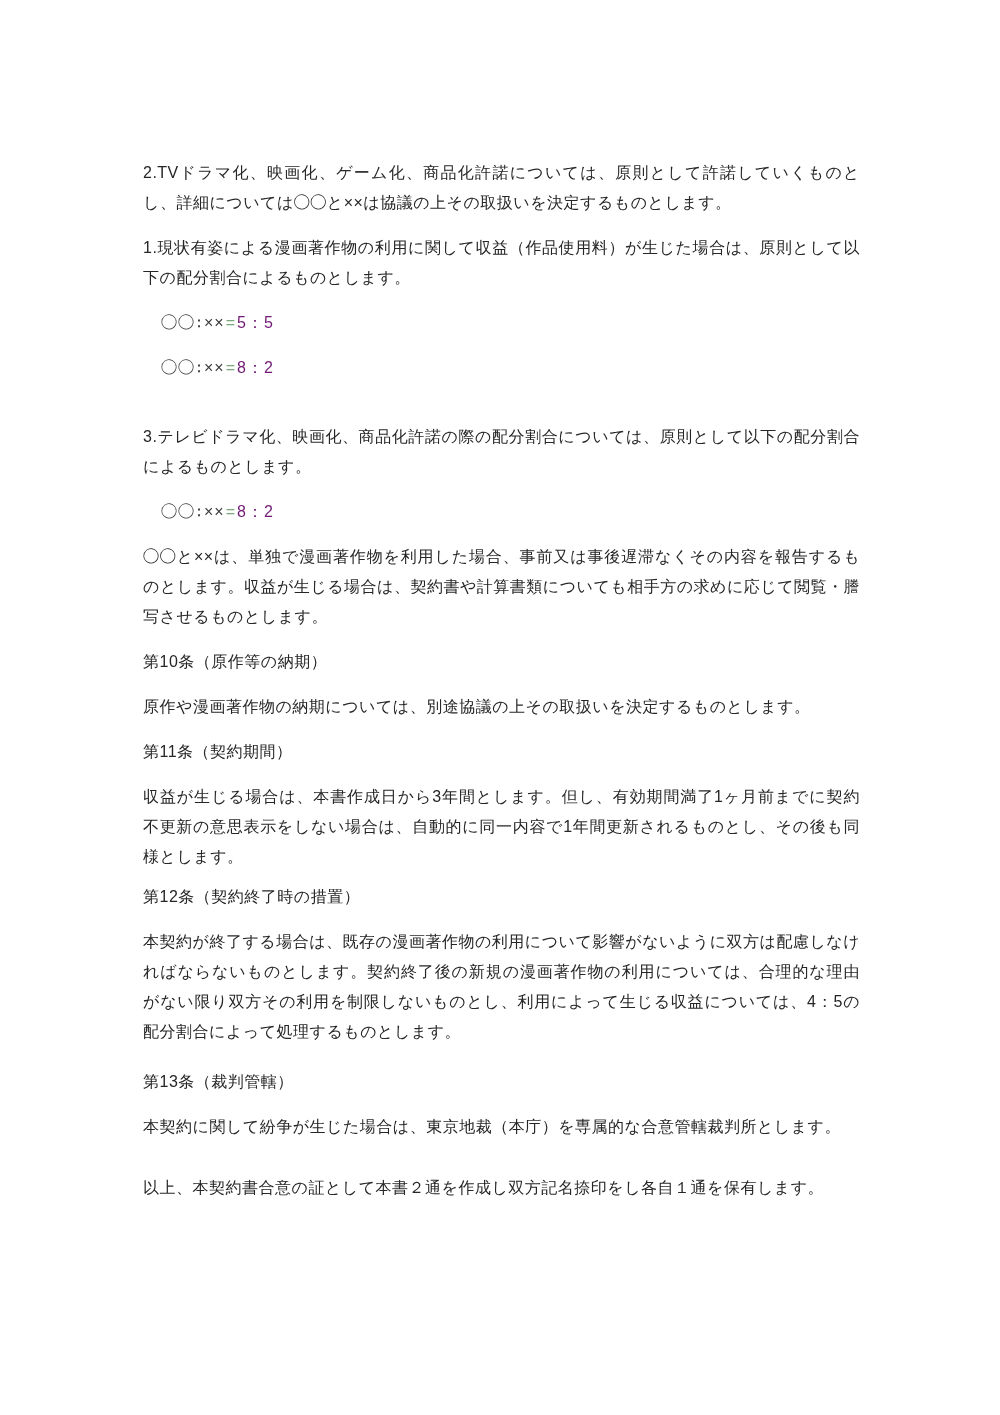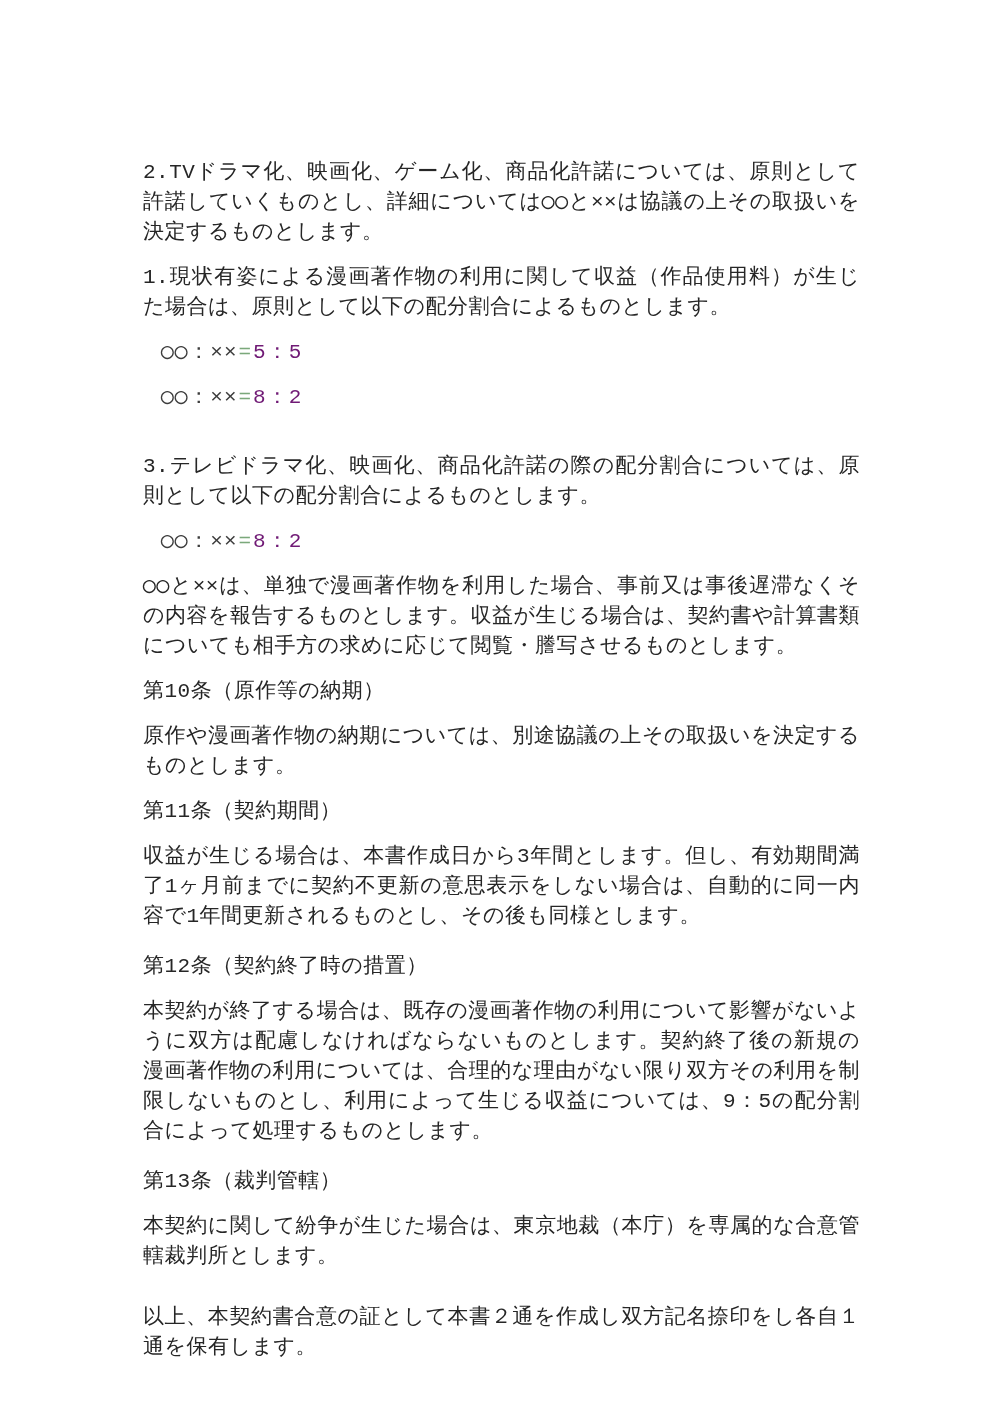--- a/index.html
+++ b/index.html
@@ -9,22 +9,22 @@
     width: 1000px;
     height: 1415px;
     overflow: hidden;
   }
   .page {
     box-sizing: border-box;
     width: 1000px;
     height: 1005px;
     background: #ffffff;
     padding: 158px 140px 40px 143px;
-    font-family: Liberation Mono, monospace;
-    font-size: 21px;
+    font-family: Liberation Sans, sans-serif;
+    font-size: 16px;
     line-height: 30px;
     color: #262626;
   }
   .doc-body { width: 717px; }
   .block {
     margin: 0;
     text-align: justify;
     text-justify: inter-ideograph;
     letter-spacing: 0.5px;
   }
@@ -33,21 +33,21 @@
     padding-left: 18px;
     text-align: left;
     letter-spacing: 1px;
   }
   .ratio-left { color: #3d3d3d; }
   .ratio-equals { color: #7ba87b; padding: 0 1px; }
   .ratio-right { color: #701a75; }
   
   .gap-first   { margin-top: 0; }
   .gap-none    { margin-top: 15px; }
-  .gap-small   { margin-top: 20px; }
+  .gap-small   { margin-top: 10px; }
   .gap-section { margin-top: 15px; }
   .gap-medium  { margin-top: 20px; }
   .gap-large   { margin-top: 31px; }
   .gap-xlarge  { margin-top: 39px; }
 </style>
 </head>
 <body>
 
 <div class="page">
   <div class="doc-body" style="color: rgb(38, 38, 38);">
@@ -56,18 +56,18 @@
       <div class="block ratio gap-none"><span class="ratio-left">◯◯：××</span><span class="ratio-equals" style="color: rgb(123, 168, 123);">=</span><span class="ratio-right">5：5</span></div>
       <div class="block ratio gap-none"><span class="ratio-left">◯◯：××</span><span class="ratio-equals" style="color: rgb(123, 168, 123);">=</span><span class="ratio-right">8：2</span></div>
       <div class="block paragraph gap-xlarge">3.テレビドラマ化、映画化、商品化許諾の際の配分割合については、原則として以下の配分割合によるものとします。</div>
       <div class="block ratio gap-none"><span class="ratio-left">◯◯：××</span><span class="ratio-equals" style="color: rgb(123, 168, 123);">=</span><span class="ratio-right">8：2</span></div>
       <div class="block paragraph gap-none">◯◯と××は、単独で漫画著作物を利用した場合、事前又は事後遅滞なくその内容を報告するものとします。収益が生じる場合は、契約書や計算書類についても相手方の求めに応じて閲覧・謄写させるものとします。</div>
       <div class="block heading gap-section">第10条（原作等の納期）</div>
       <div class="block paragraph gap-none">原作や漫画著作物の納期については、別途協議の上その取扱いを決定するものとします。</div>
       <div class="block heading gap-section">第11条（契約期間）</div>
       <div class="block paragraph gap-none">収益が生じる場合は、本書作成日から3年間とします。但し、有効期間満了1ヶ月前までに契約不更新の意思表示をしない場合は、自動的に同一内容で1年間更新されるものとし、その後も同様とします。</div>
       <div class="block heading gap-small">第12条（契約終了時の措置）</div>
-      <div class="block paragraph gap-none">本契約が終了する場合は、既存の漫画著作物の利用について影響がないように双方は配慮しなければならないものとします。契約終了後の新規の漫画著作物の利用については、合理的な理由がない限り双方その利用を制限しないものとし、利用によって生じる収益については、9：5の配分割合によって処理するものとします。</div>
+      <div class="block paragraph gap-none">本契約が終了する場合は、既存の漫画著作物の利用について影響がないように双方は配慮しなければならないものとします。契約終了後の新規の漫画著作物の利用については、合理的な理由がない限り双方その利用を制限しないものとし、利用によって生じる収益については、4：5の配分割合によって処理するものとします。</div>
       <div class="block heading gap-medium">第13条（裁判管轄）</div>
       <div class="block paragraph gap-none">本契約に関して紛争が生じた場合は、東京地裁（本庁）を専属的な合意管轄裁判所とします。</div>
       <div class="block paragraph gap-large">以上、本契約書合意の証として本書２通を作成し双方記名捺印をし各自１通を保有します。</div>
     </div>
 </div>
 
 </body></html>

